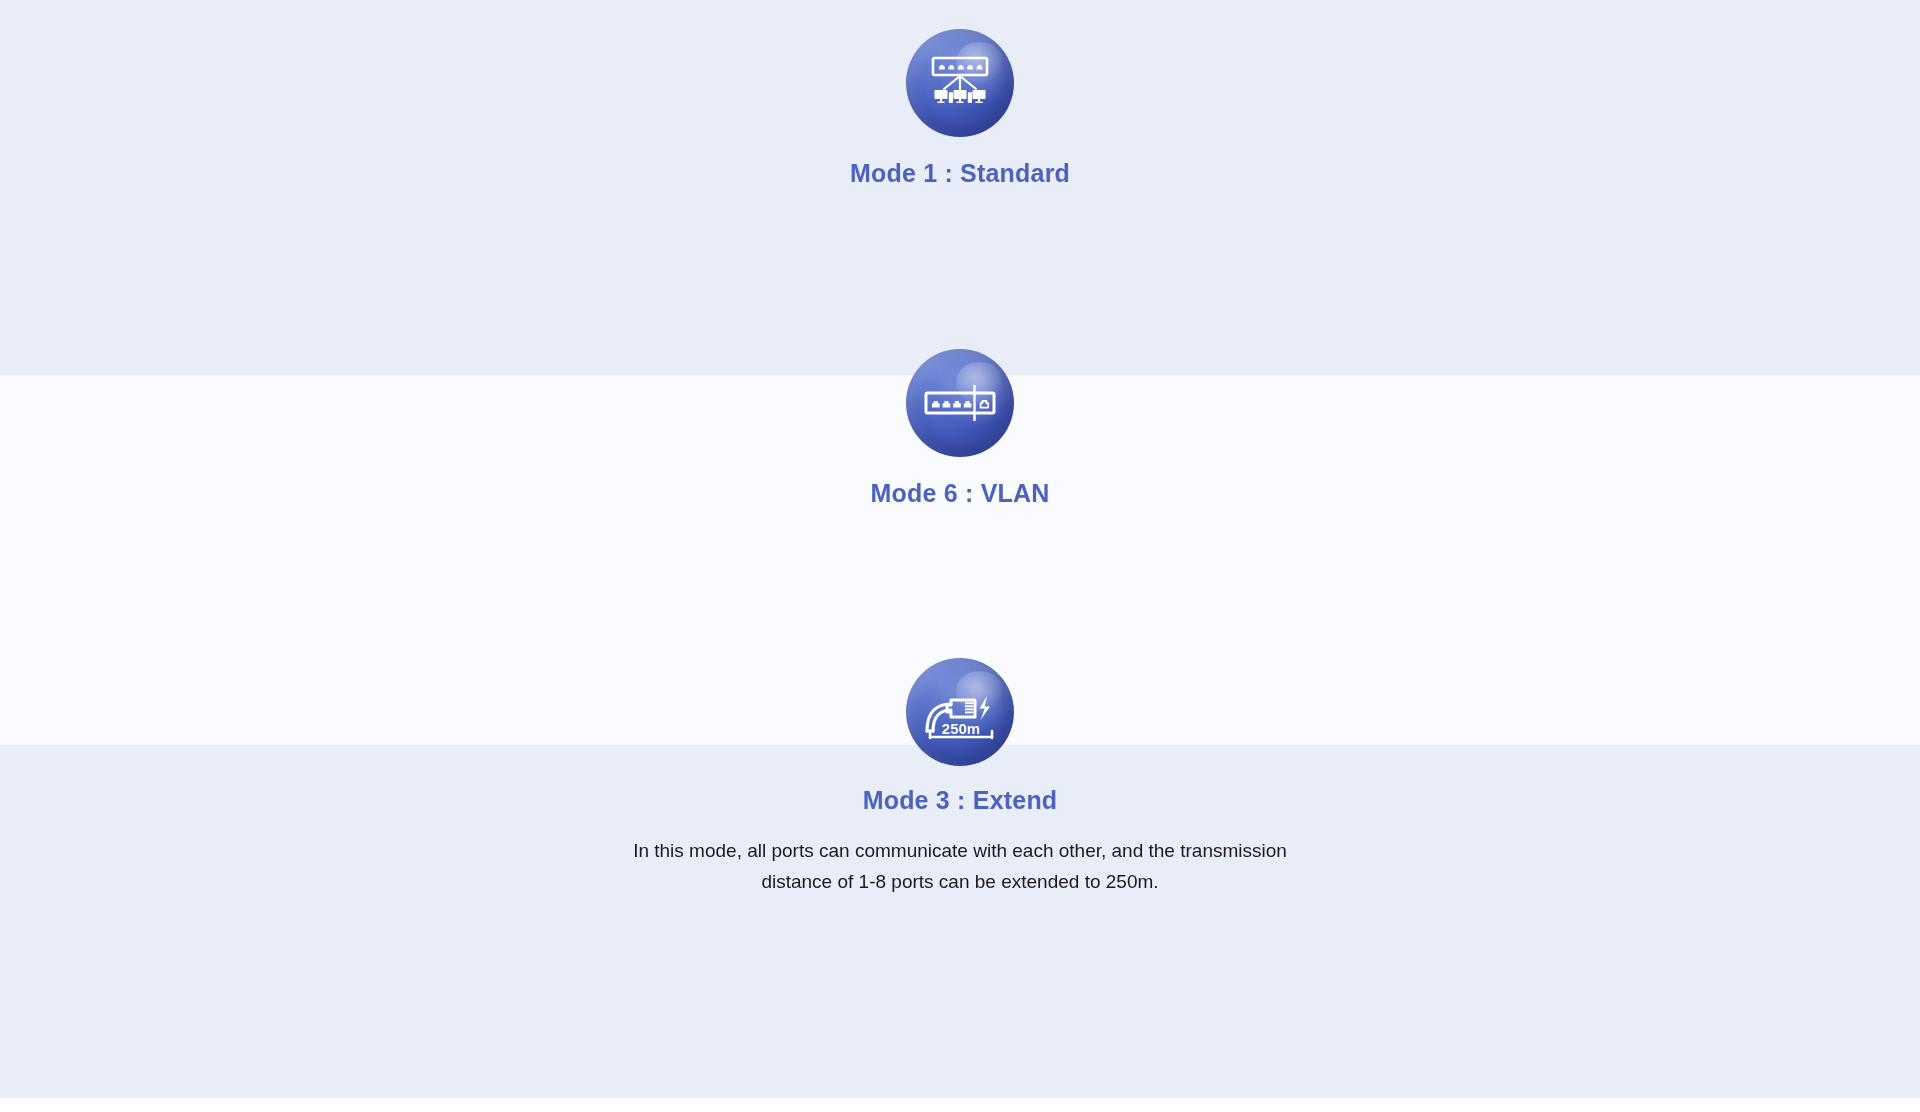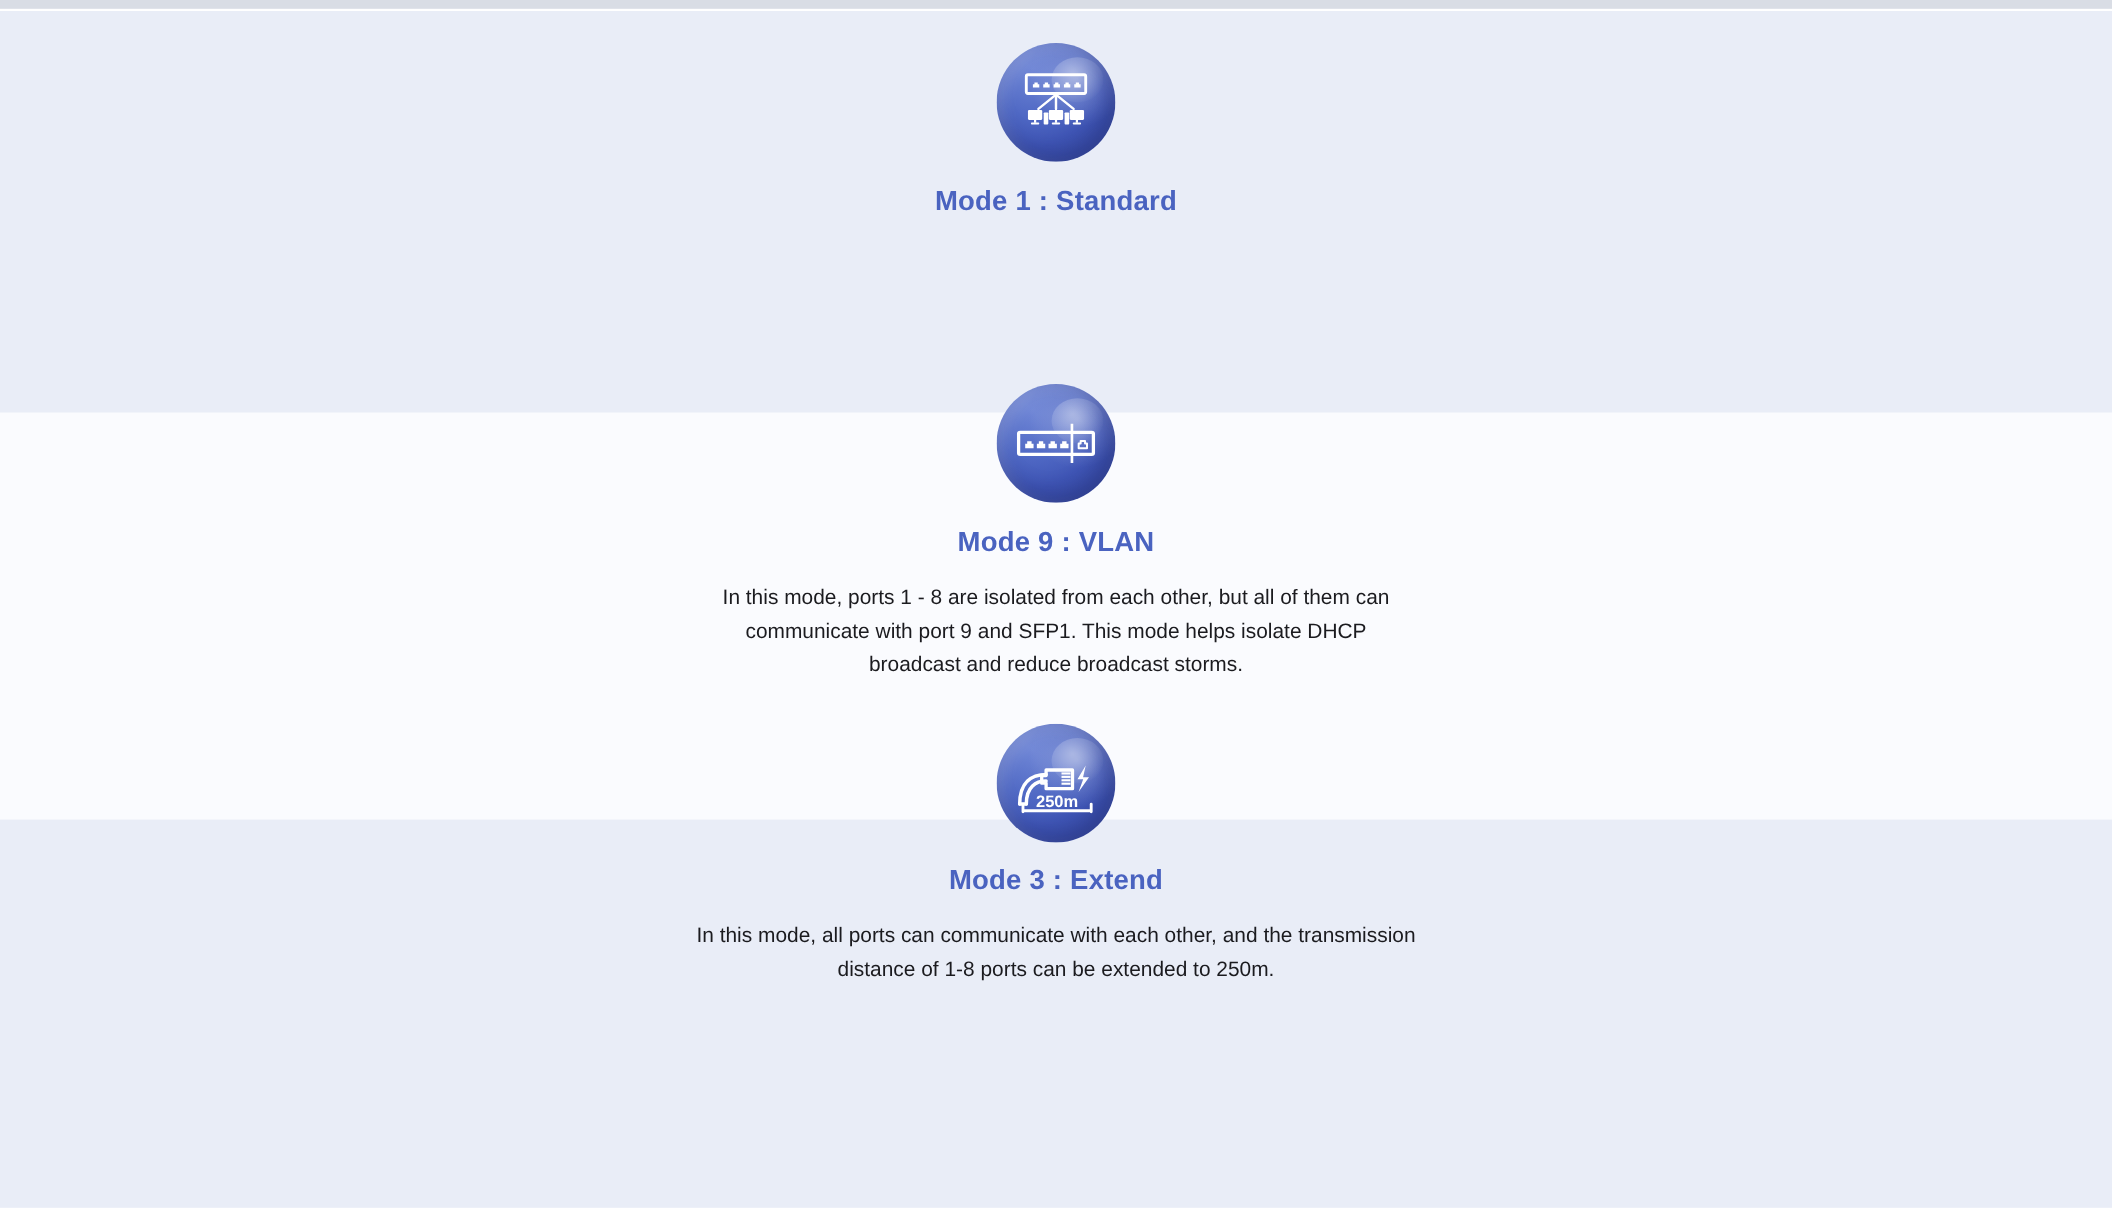--- a/index.html
+++ b/index.html
@@ -36,21 +36,21 @@
     width: 1920px;
     box-sizing: border-box;
     display: flex;
     flex-direction: column;
     align-items: center;
   }
 
   .mode-section.tint-a { background: #e9edf7; }
   .mode-section.tint-b { background: #fafbfe; }
 
-  #section-1 { top: 10px;    height: 461px; }
+  #section-1 { top: 0;    height: 461px; }
   #section-2 { top: 375px;  height: 370px; }
   #section-3 { top: 745px;  height: 353px; }
 
   
   .badge {
     position: relative;
     width: 108px;
     height: 108px;
     border-radius: 50%;
     background:
@@ -175,22 +175,21 @@
               <path d="M18.6 22.5v-4.2h1.8v-2.2h4.0v2.2h1.8v4.2z"></path>
               <path d="M29.2 22.5v-4.2h1.8v-2.2h4.0v2.2h1.8v4.2z"></path>
               <path d="M39.8 22.5v-4.2h1.8v-2.2h4.0v2.2h1.8v4.2z"></path>
             </g>
 
             <path d="M56.6 22.6v-4.4h1.8v-2.2h4.0v2.2h1.8v4.4z" stroke="#ffffff" stroke-width="1.8" fill="none" stroke-linejoin="round"></path>
           </svg>
         </span>
       </div>
 
-      <h2 class="mode-title">Mode 9 : VLAN</h2>
-      <p class="mode-desc">In this mode, ports 1 - 8 are isolated from each other, but all of them can communicate with port 9 and SFP1. This mode helps isolate DHCP broadcast and reduce broadcast storms.</p>
+      <h2 class="mode-title">Mode 6 : VLAN</h2>
     </div>
   </section>
 
   <section class="mode-section tint-a" id="section-3">
     <div class="inner">
       <div class="badge">
         <span>
           <svg width="84" height="62" viewBox="0 0 84 62" fill="none" aria-hidden="true">
 
             <path d="M9 50 C9 30, 20 23, 33 23" stroke="#ffffff" stroke-width="3.2" fill="none" stroke-linecap="round"></path>

